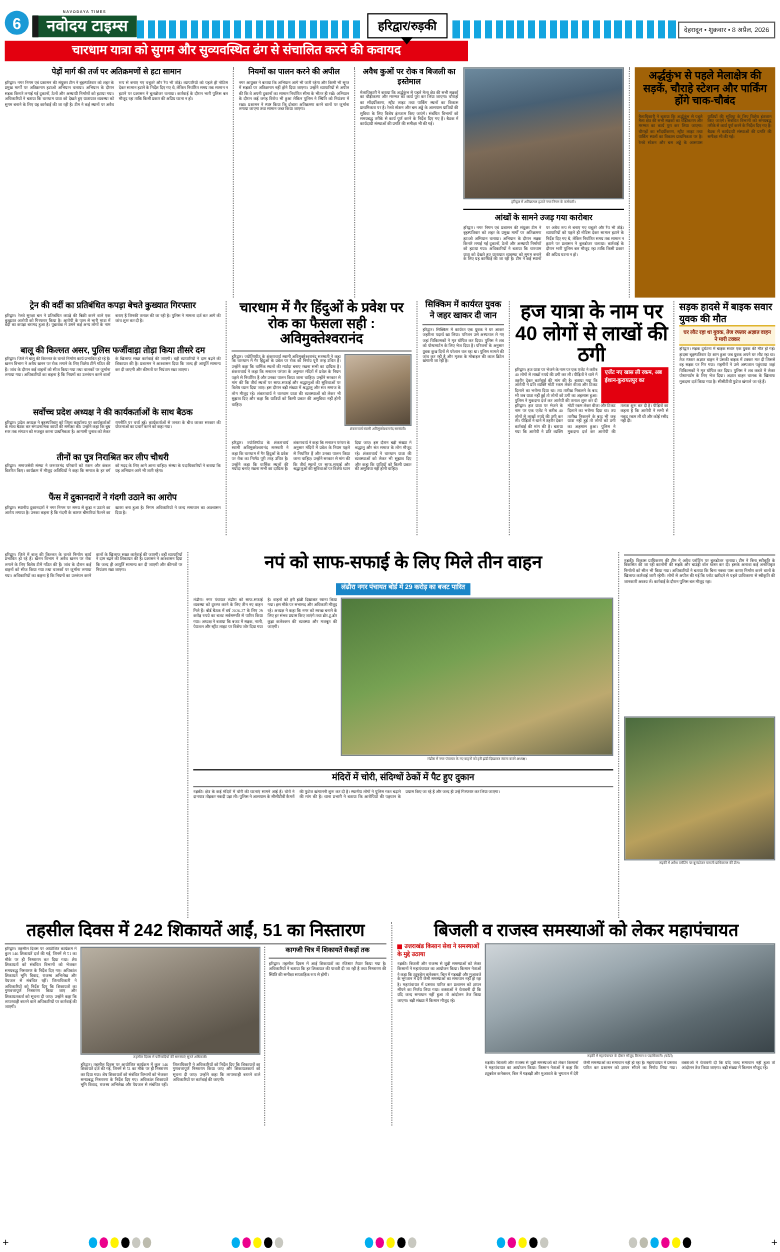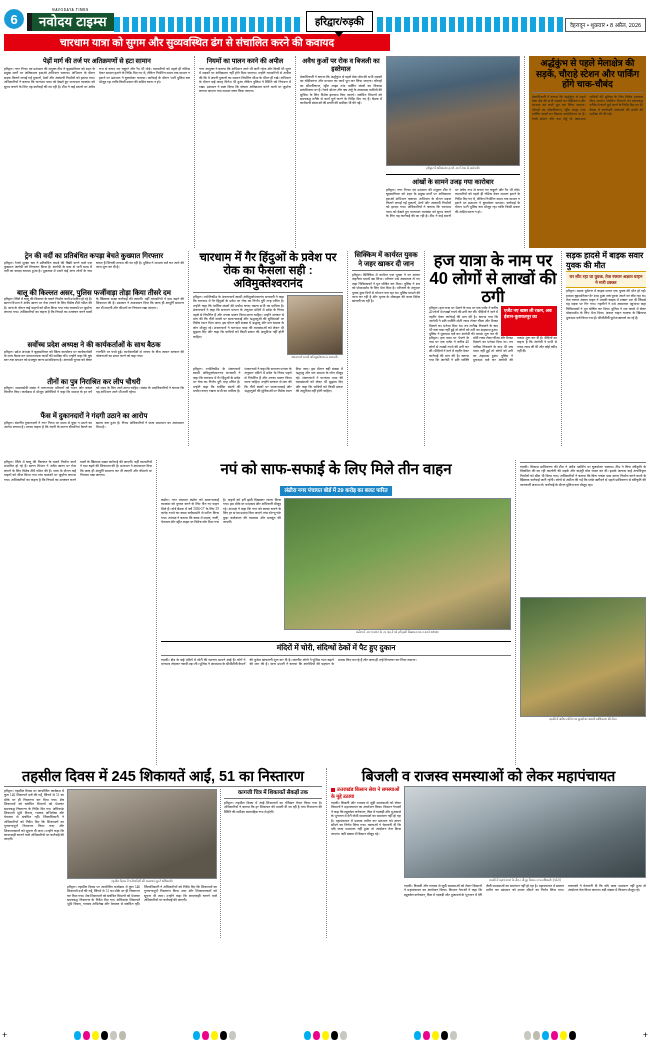--- a/index.html
+++ b/index.html
@@ -321,21 +321,21 @@
       <div class="hrule-thin"></div>
       <div class="bodytext" style="height:130px;">रुड़की। विकास प्राधिकरण की टीम ने अवैध प्लॉटिंग पर बुलडोजर चलाया। टीम ने बिना स्वीकृति के विकसित की जा रही कालोनी की सड़कें और बाउंड्री वॉल ध्वस्त कर दी। इसके अलावा कई अनाधिकृत निर्माणों को सील भी किया गया। अधिकारियों ने बताया कि बिना नक्शा पास कराए निर्माण करने वालों के खिलाफ कार्रवाई जारी रहेगी। लोगों से अपील की गई कि प्लॉट खरीदने से पहले प्राधिकरण से स्वीकृति की जानकारी अवश्य लें। कार्रवाई के दौरान पुलिस बल मौजूद रहा।</div>
       <div class="photo ph-bull" style="height:120px;margin-top:2px;"></div>
       <div class="caption">रुड़की में अवैध प्लॉटिंग पर बुलडोजर चलाती प्राधिकरण की टीम।</div>
     </div>
   </div>
 
   <div class="region flexrow" style="gap:4px;height:170px;margin-top:3px;">
 
     <div style="flex:0 0 318px;display:flex;flex-direction:column;">
-      <div class="hl-med" style="font-size:14.5px;line-height:16px;">तहसील दिवस में 245 शिकायतें आईं, 51 का निस्तारण</div>
+      <div class="hl-med" style="font-size:14.5px;line-height:16px;">तहसील दिवस में 242 शिकायतें आईं, 51 का निस्तारण</div>
       <div class="hrule-thin"></div>
       <div class="flexrow" style="gap:3px;flex:1 1 auto;">
         <div class="bodytext" style="flex:0 0 60px;">हरिद्वार। तहसील दिवस पर आयोजित कार्यक्रम में कुल 146 शिकायतें दर्ज की गईं, जिनमें से 51 का मौके पर ही निस्तारण कर दिया गया। शेष शिकायतों को संबंधित विभागों को भेजकर समयबद्ध निस्तारण के निर्देश दिए गए। अधिकांश शिकायतें भूमि विवाद, राजस्व अभिलेख और पेयजल से संबंधित रहीं। जिलाधिकारी ने अधिकारियों को निर्देश दिए कि शिकायतों का गुणवत्तापूर्ण निस्तारण किया जाए और शिकायतकर्ता को सूचना दी जाए। उन्होंने कहा कि लापरवाही बरतने वाले अधिकारियों पर कार्रवाई की जाएगी।</div>
         <div style="flex:0 0 150px;">
           <div class="photo ph-office" style="height:90px;"></div>
           <div class="caption">तहसील दिवस में फरियादियों की समस्याएं सुनते अधिकारी।</div>
           <div class="bodytext c2" style="height:38px;">हरिद्वार। तहसील दिवस पर आयोजित कार्यक्रम में कुल 146 शिकायतें दर्ज की गईं, जिनमें से 51 का मौके पर ही निस्तारण कर दिया गया। शेष शिकायतों को संबंधित विभागों को भेजकर समयबद्ध निस्तारण के निर्देश दिए गए। अधिकांश शिकायतें भूमि विवाद, राजस्व अभिलेख और पेयजल से संबंधित रहीं। जिलाधिकारी ने अधिकारियों को निर्देश दिए कि शिकायतों का गुणवत्तापूर्ण निस्तारण किया जाए और शिकायतकर्ता को सूचना दी जाए। उन्होंने कहा कि लापरवाही बरतने वाले अधिकारियों पर कार्रवाई की जाएगी।</div>
         </div>
         <div class="vrule"></div>
         <div style="flex:1 1 auto;">

